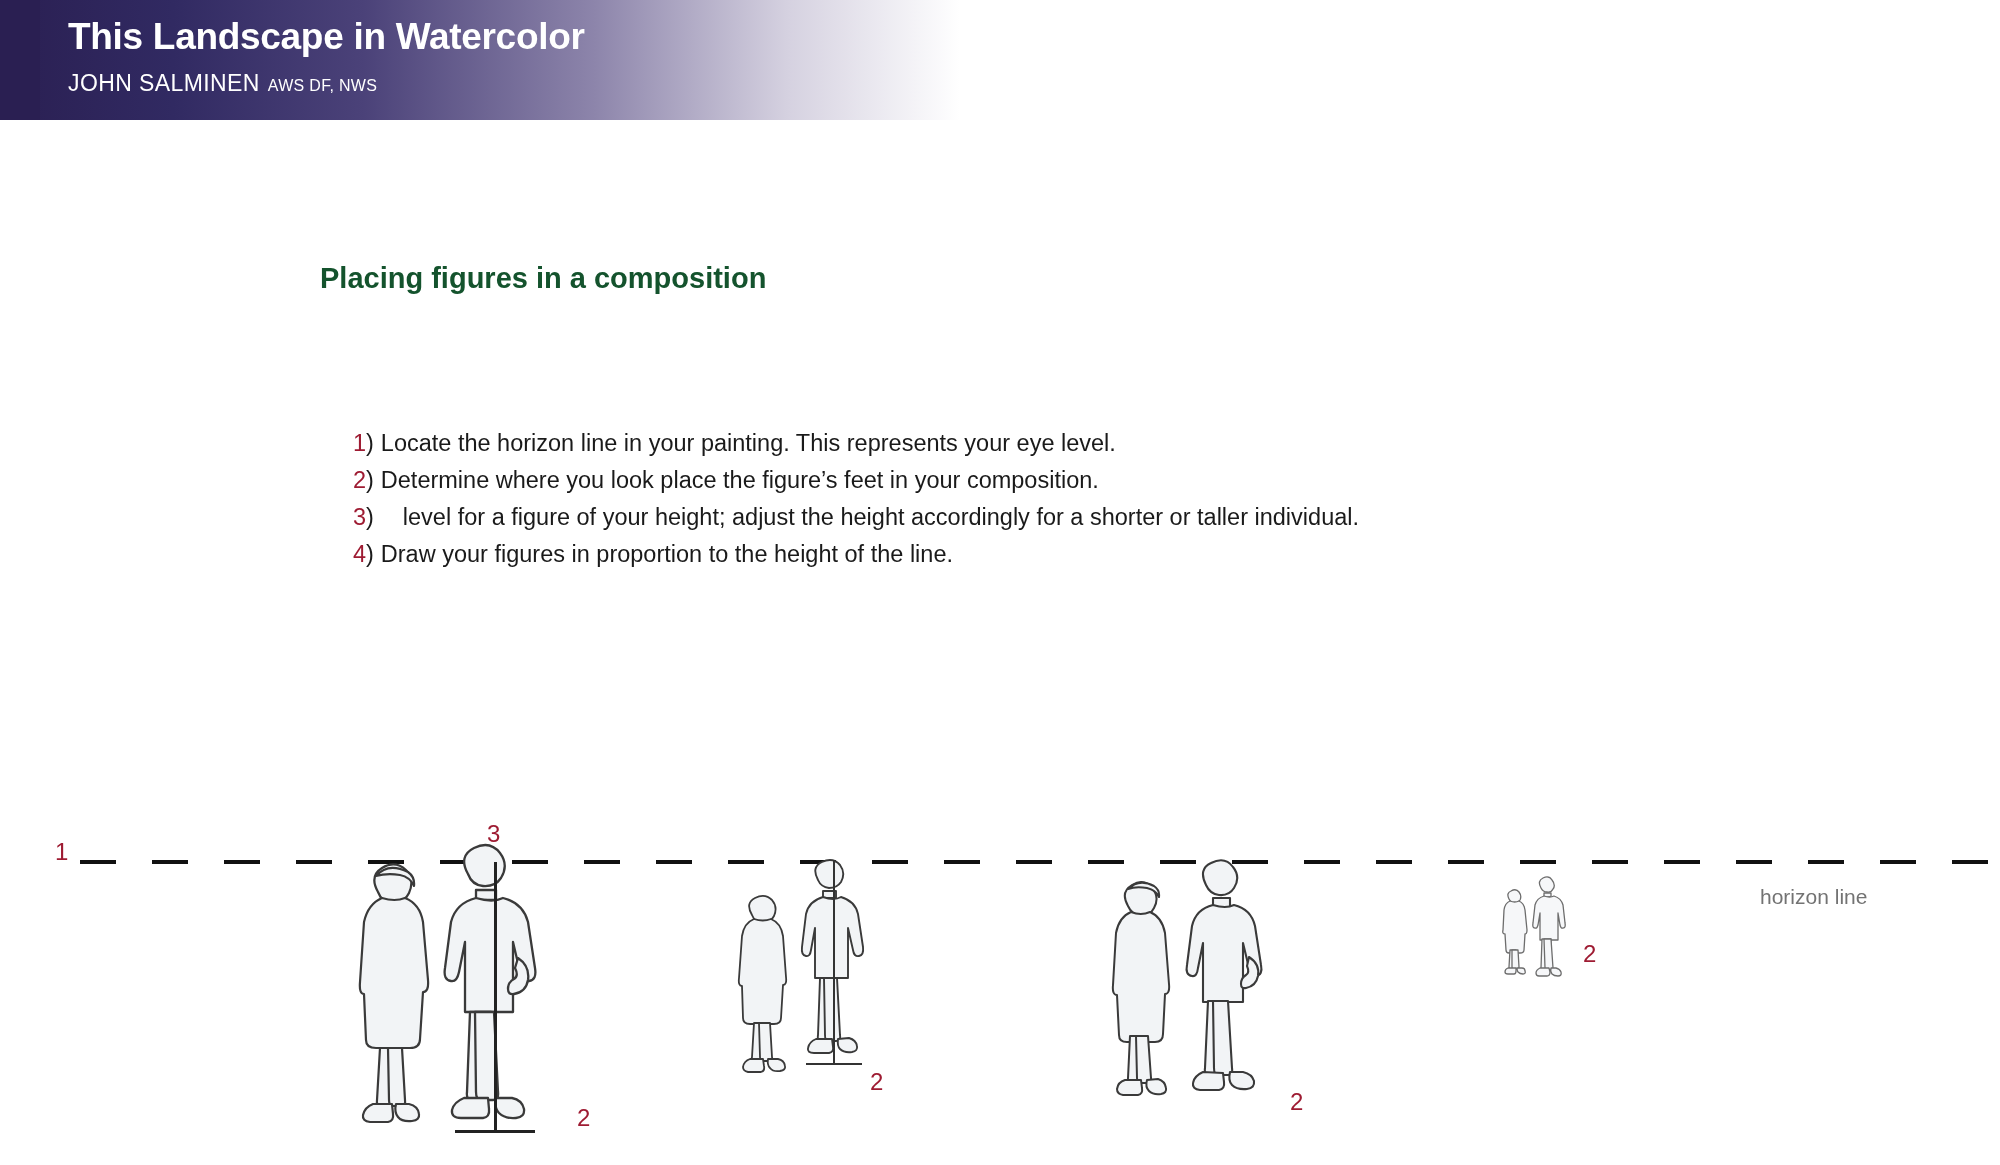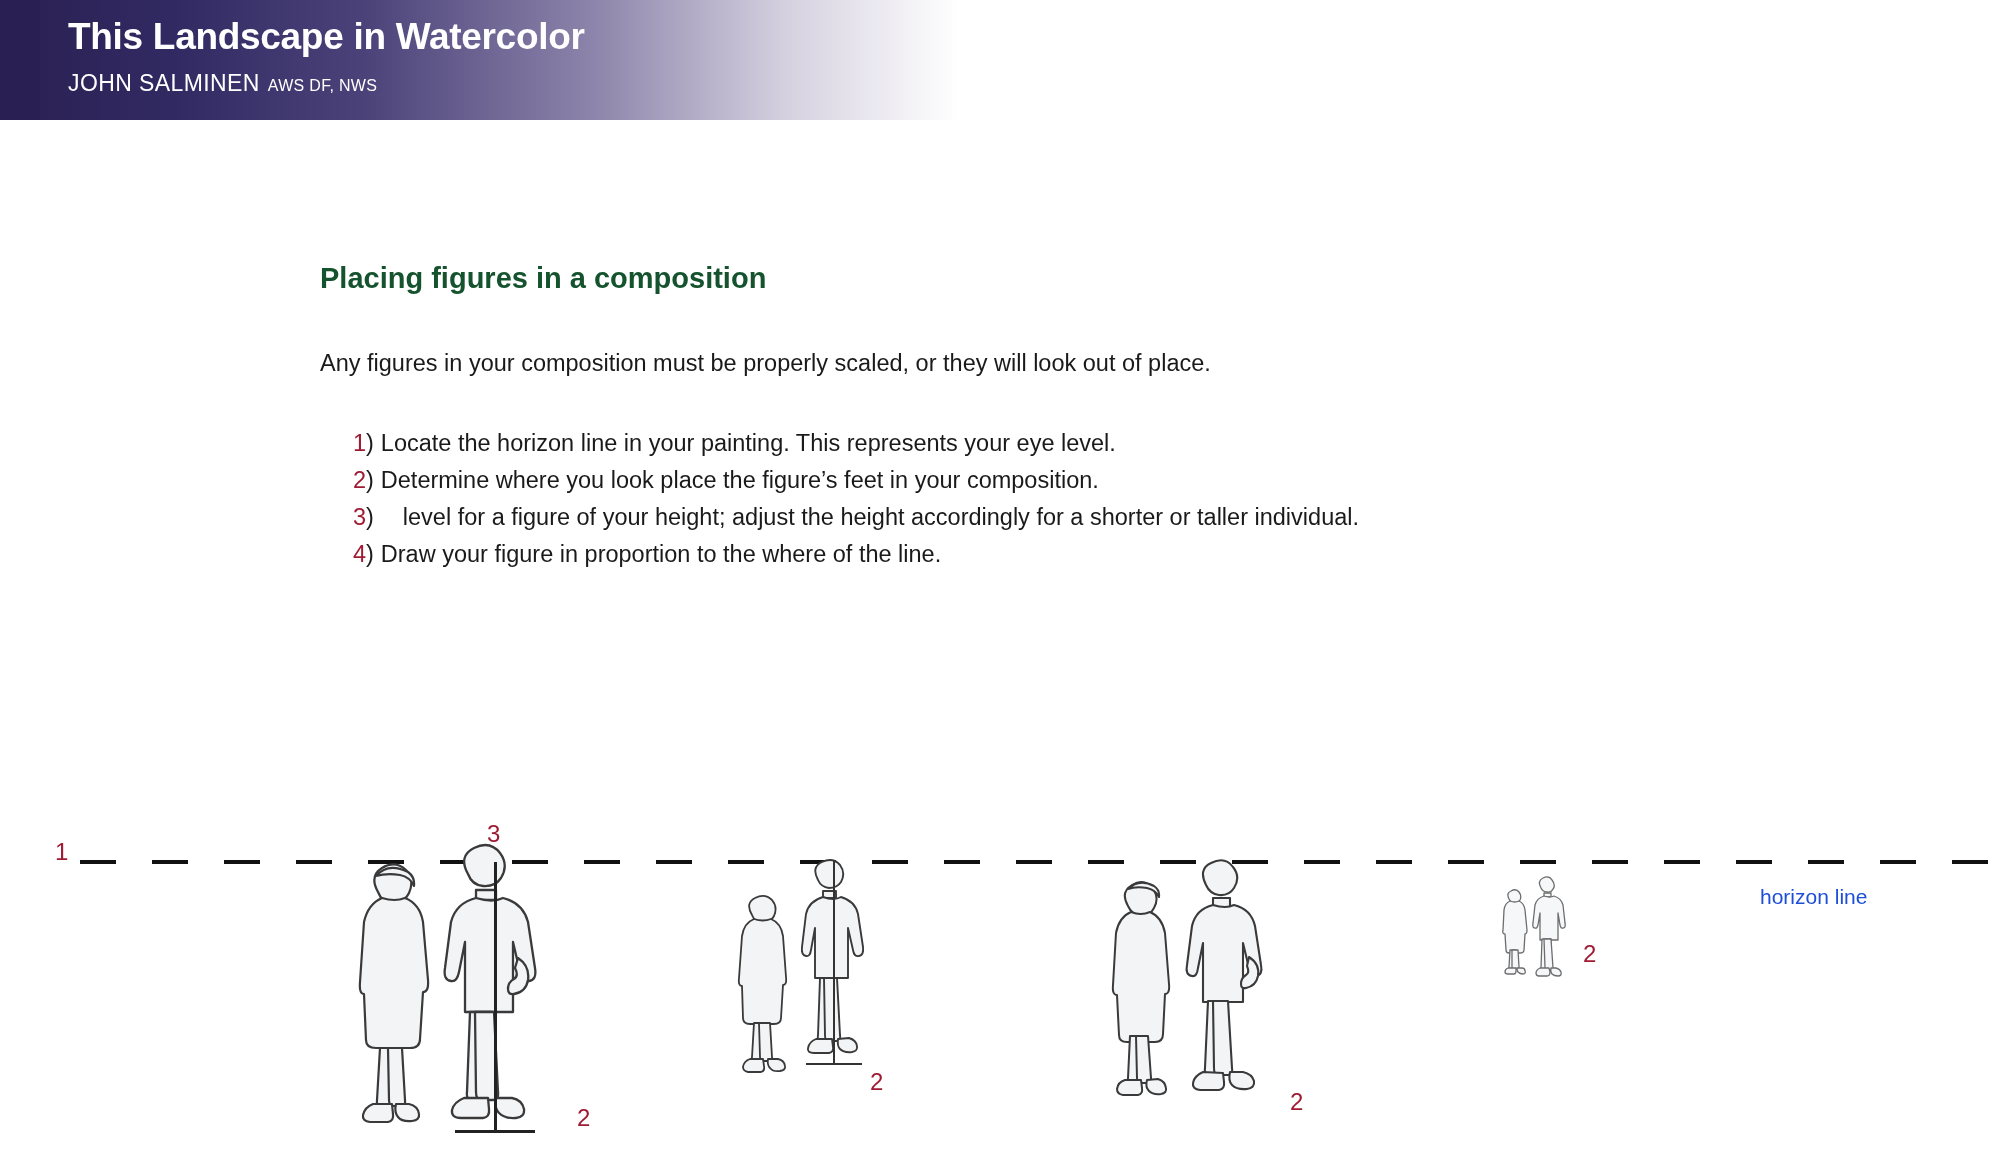--- a/index.html
+++ b/index.html
@@ -121,21 +121,21 @@
   #label-1 {
     position: absolute;
     left: 55px; top: 58px;
     font-size: 24px;
     color: #9e1b32;
   }
   #label-horizon {
     position: absolute;
     left: 1760px; top: 105px;
     font-size: 21px;
-    color: #1d4ed8;
+    color: #737373;
     white-space: nowrap;
   }
 
   .fig-label {
     position: absolute;
     font-size: 24px;
     color: #9e1b32;
   }
 
   .figure-group { position: absolute; }
@@ -182,21 +182,20 @@
   <div id="header-title">This Landscape in Watercolor</div>
   <div id="header-author-row">
     <span id="header-author">JOHN SALMINEN</span>
     <span id="header-credentials">AWS DF, NWS</span>
   </div>
 </div>
 
 <div id="content-title">Placing figures in a composition</div>
 
 <div id="intro-block">
-  <div class="line">Any figures in your composition must be properly scaled, or they will look out of place.</div>
 </div>
 
 <div id="steps-list">
   <div class="step-row">
     <span class="step-num">1</span>
     <span class="step-paren">)</span>
     <span class="step-text">Locate the horizon line in your painting. This represents your eye level.</span>
   </div>
   <div class="step-row">
     <span class="step-num">2</span>
@@ -206,21 +205,21 @@
   <div class="step-row">
     <span class="step-num">3</span>
     <span class="step-paren">)</span>
     <span class="step-text">
       <span class="cont">level for a figure of your height; adjust the height accordingly for a shorter or taller individual.</span>
     </span>
   </div>
   <div class="step-row">
     <span class="step-num">4</span>
     <span class="step-paren">)</span>
-    <span class="step-text">Draw your figure in proportion to the where of the line.</span>
+    <span class="step-text">Draw your figures in proportion to the height of the line.</span>
   </div>
 </div>
 
 <div id="diagram">
 
   <div id="label-1" class="fig-label">1</div>
 
   <div id="horizon-line">
     <div class="dash" style="left:0px;width:36px"></div>
     <div class="dash" style="left:72px;width:36px"></div>

